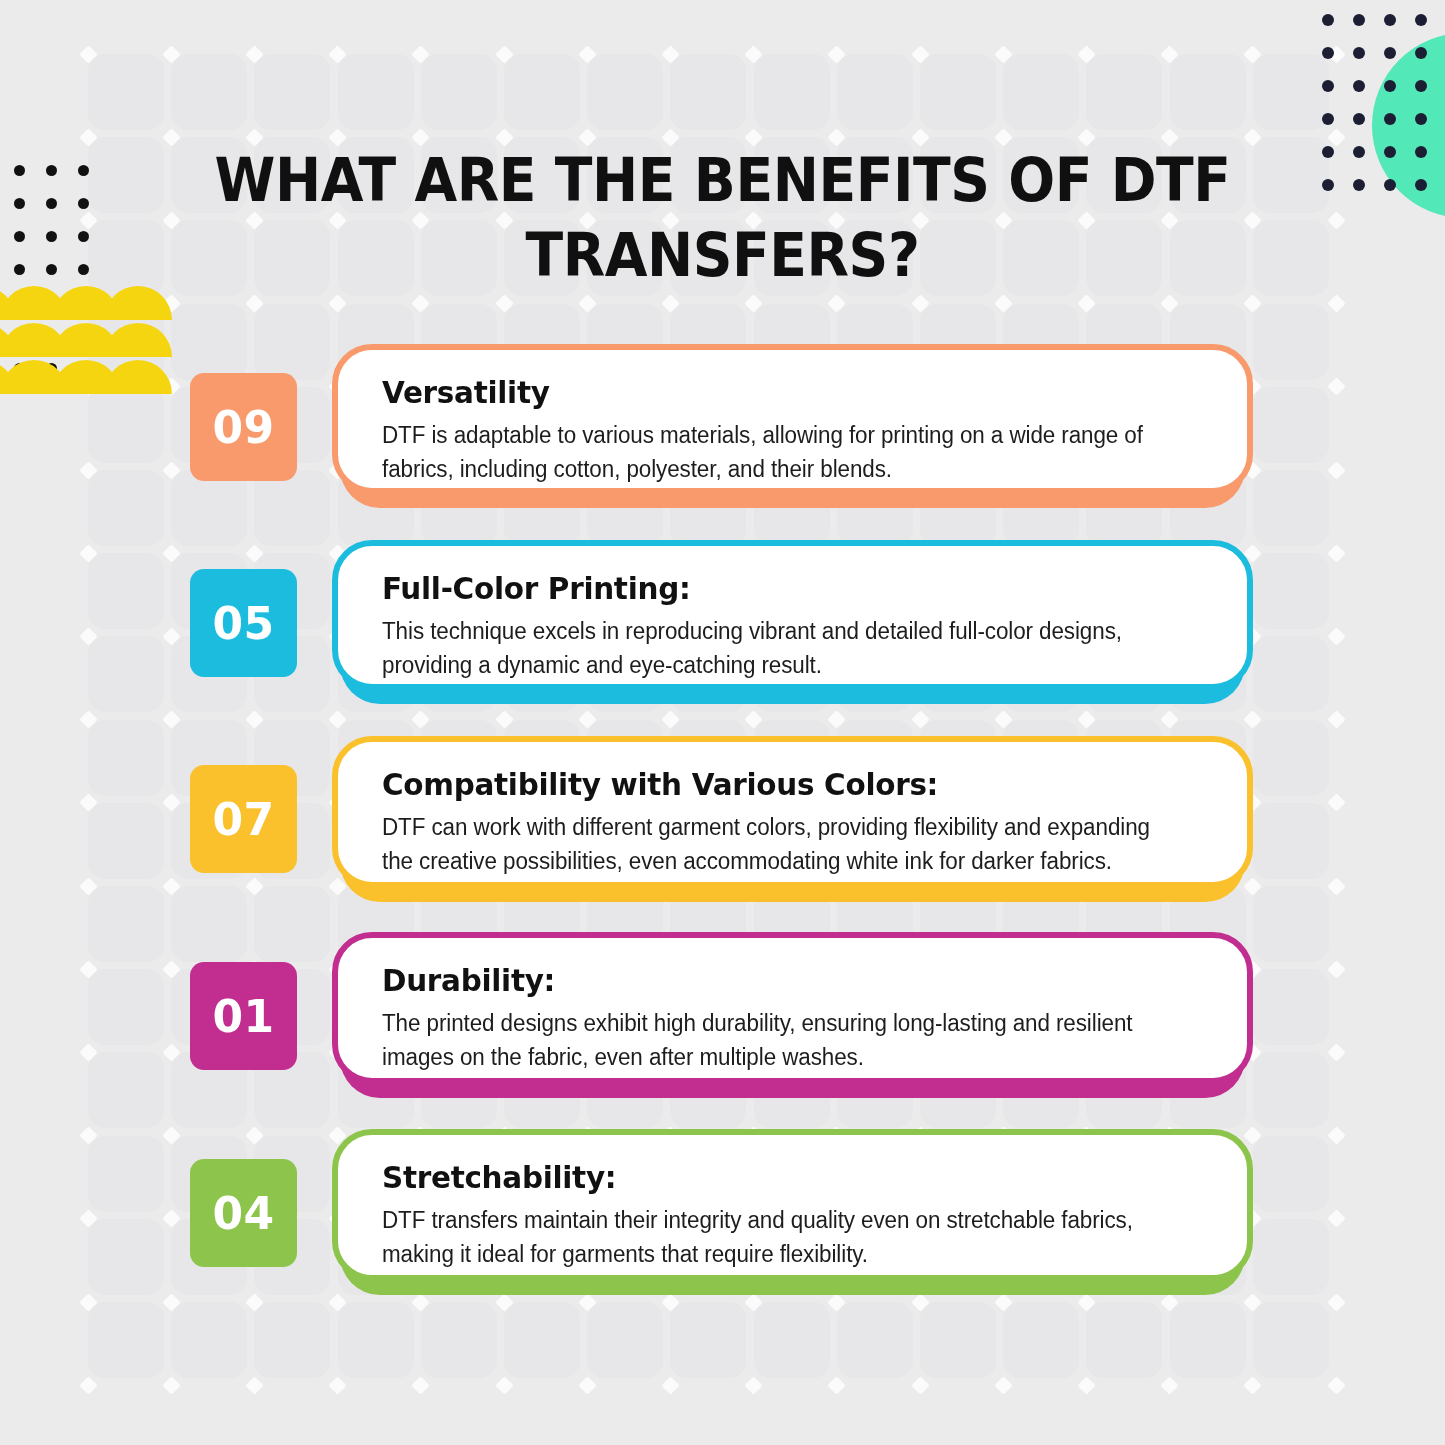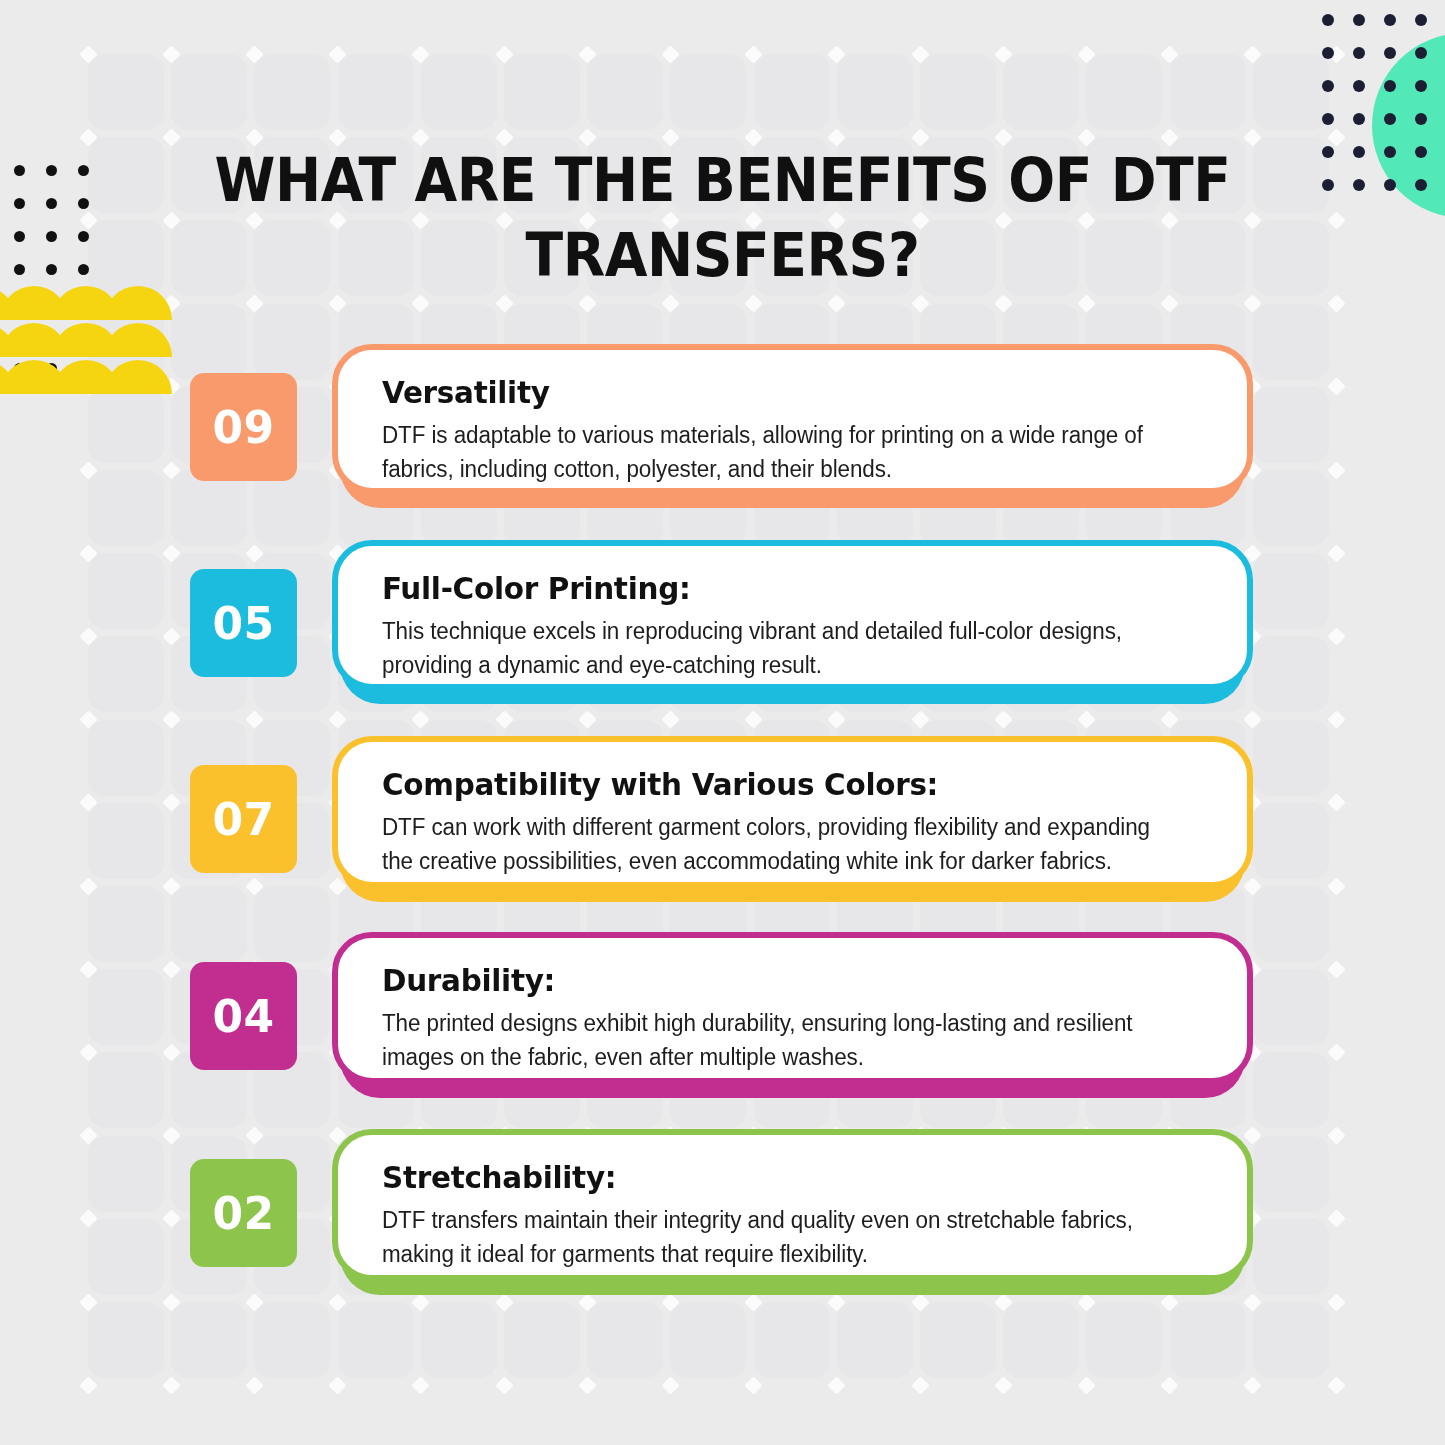--- a/index.html
+++ b/index.html
@@ -746,25 +746,25 @@
           <p>DTF can work with different garment colors, providing flexibility and expanding the creative possibilities, even accommodating white ink for darker fabrics.</p>
         </div>
         <div class="badge" style="left: 190px; top: 765px; background: rgb(250, 193, 44);">07</div>
       </div>
       <div class="row" style="top: 0px;">
         <div class="card-shadow" style="left: 340px; top: 946px; width: 905px; height: 152px; background: rgb(194, 45, 144);"></div>
         <div class="card" style="left: 332px; top: 932px; width: 921px; height: 152px; border-color: rgb(194, 45, 144);">
           <h3>Durability:</h3>
           <p>The printed designs exhibit high durability, ensuring long-lasting and resilient images on the fabric, even after multiple washes.</p>
         </div>
-        <div class="badge" style="left: 190px; top: 962px; background: rgb(194, 45, 144);">04</div>
+        <div class="badge" style="left: 190px; top: 962px; background: rgb(194, 45, 144);">01</div>
       </div>
       <div class="row" style="top: 0px;">
         <div class="card-shadow" style="left: 340px; top: 1143px; width: 905px; height: 152px; background: rgb(141, 196, 75);"></div>
         <div class="card" style="left: 332px; top: 1129px; width: 921px; height: 152px; border-color: rgb(141, 196, 75);">
           <h3>Stretchability:</h3>
           <p>DTF transfers maintain their integrity and quality even on stretchable fabrics, making it ideal for garments that require flexibility.</p>
         </div>
-        <div class="badge" style="left: 190px; top: 1159px; background: rgb(141, 196, 75);">02</div>
+        <div class="badge" style="left: 190px; top: 1159px; background: rgb(141, 196, 75);">04</div>
       </div>
     </div>
 
 </div>
 
 </body></html>

